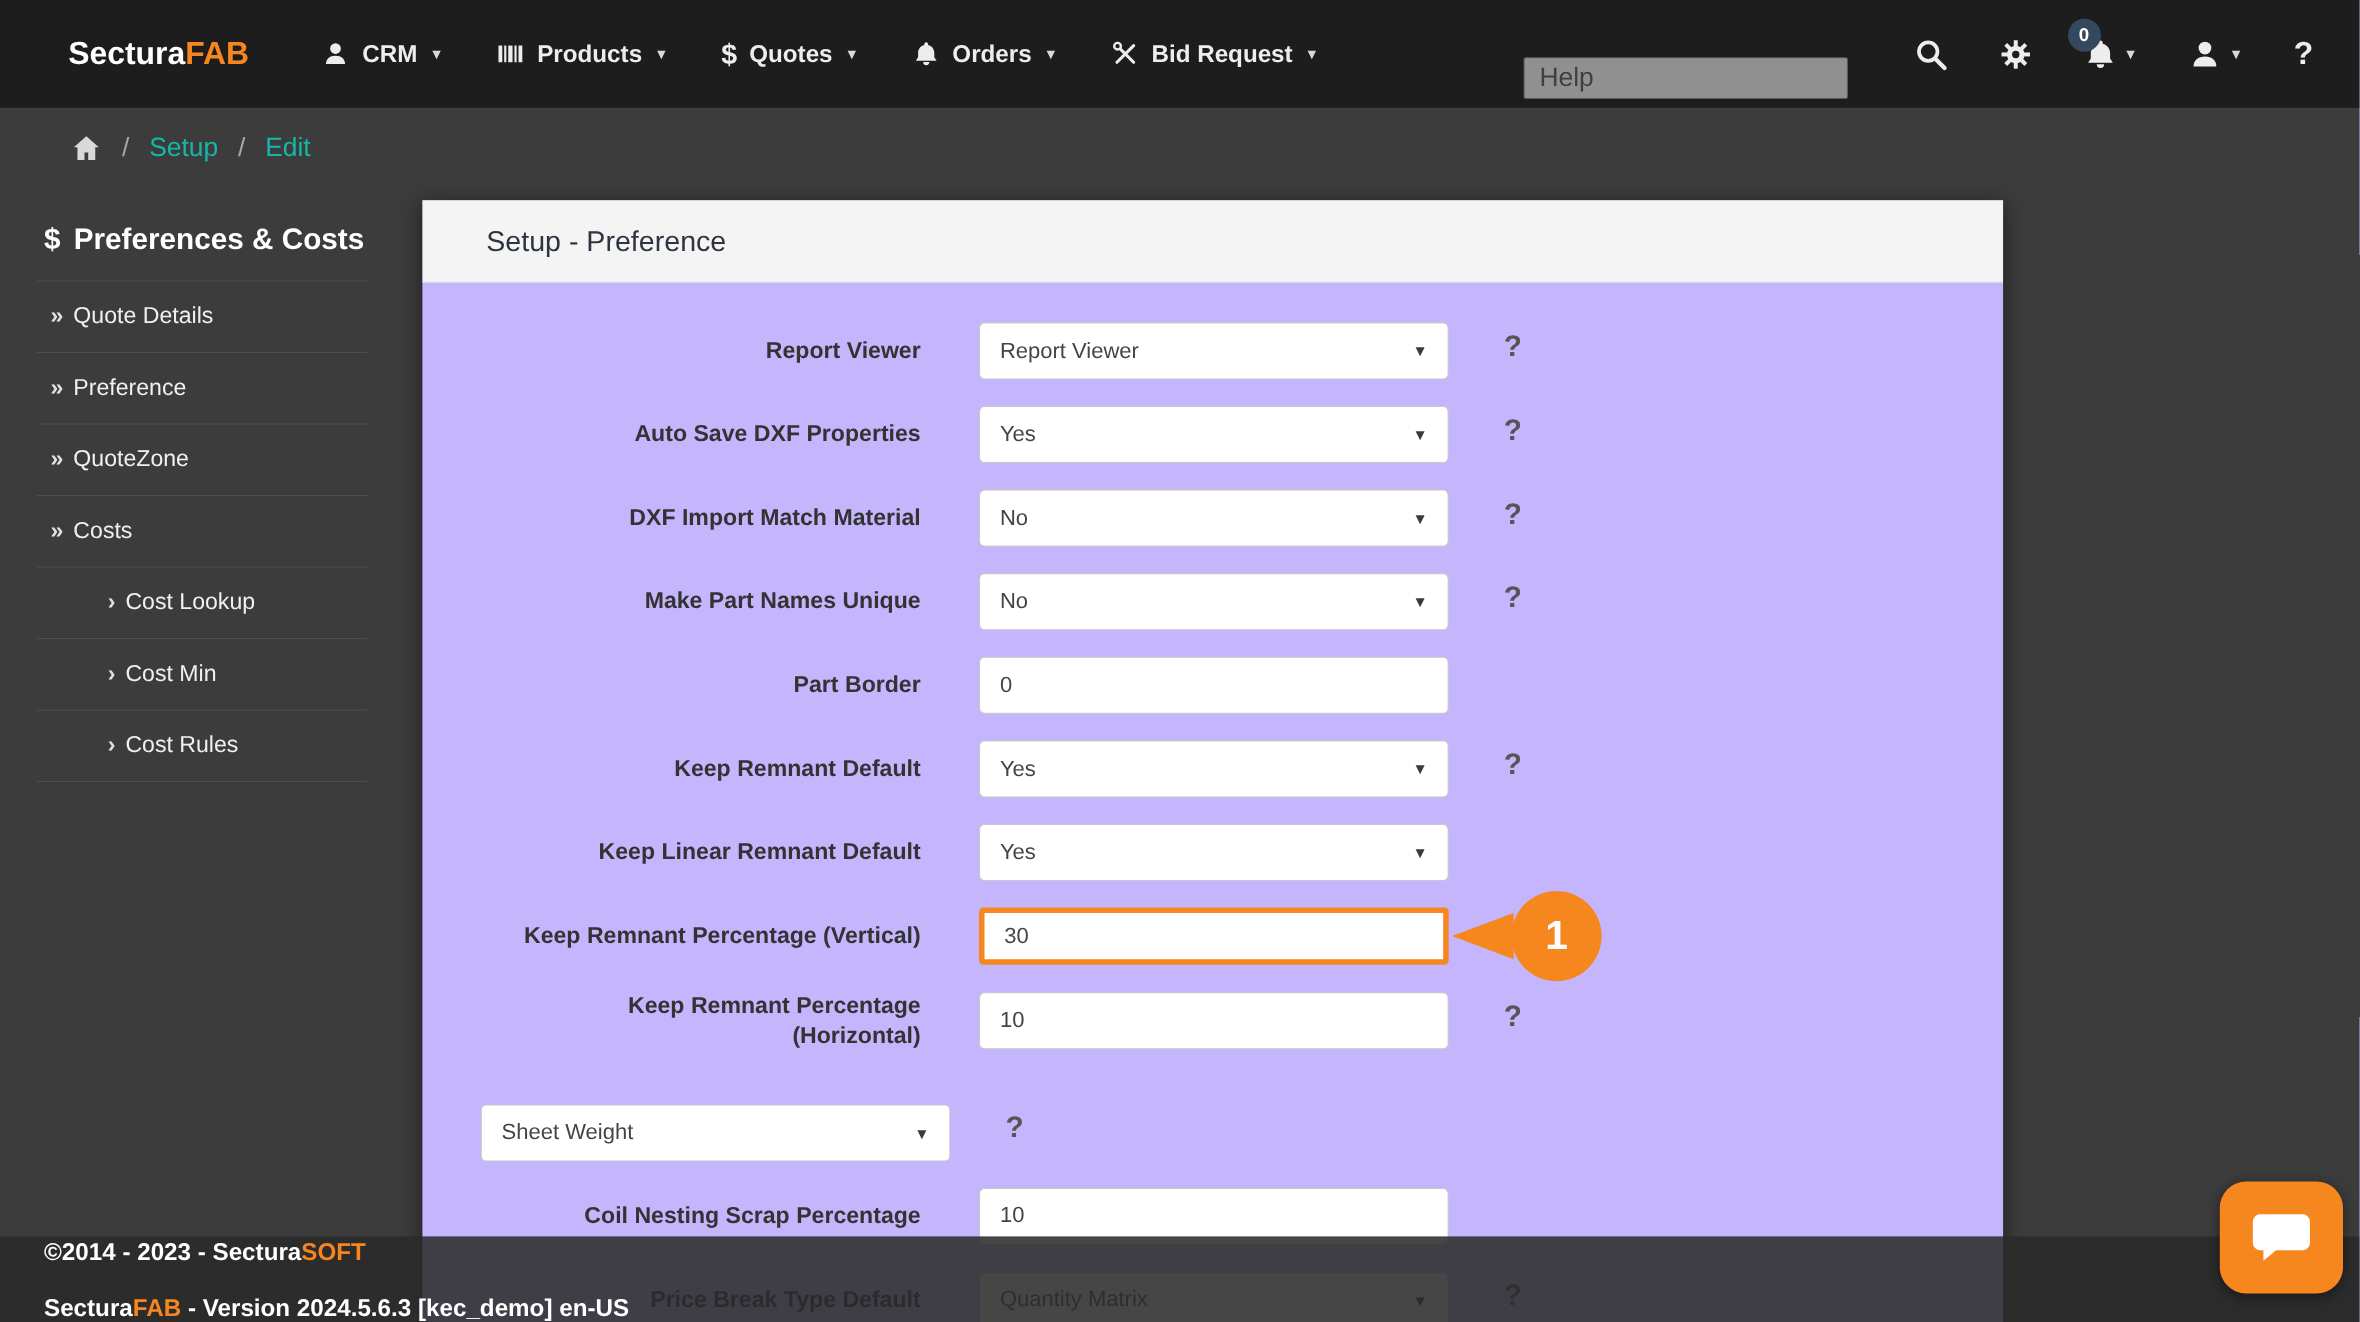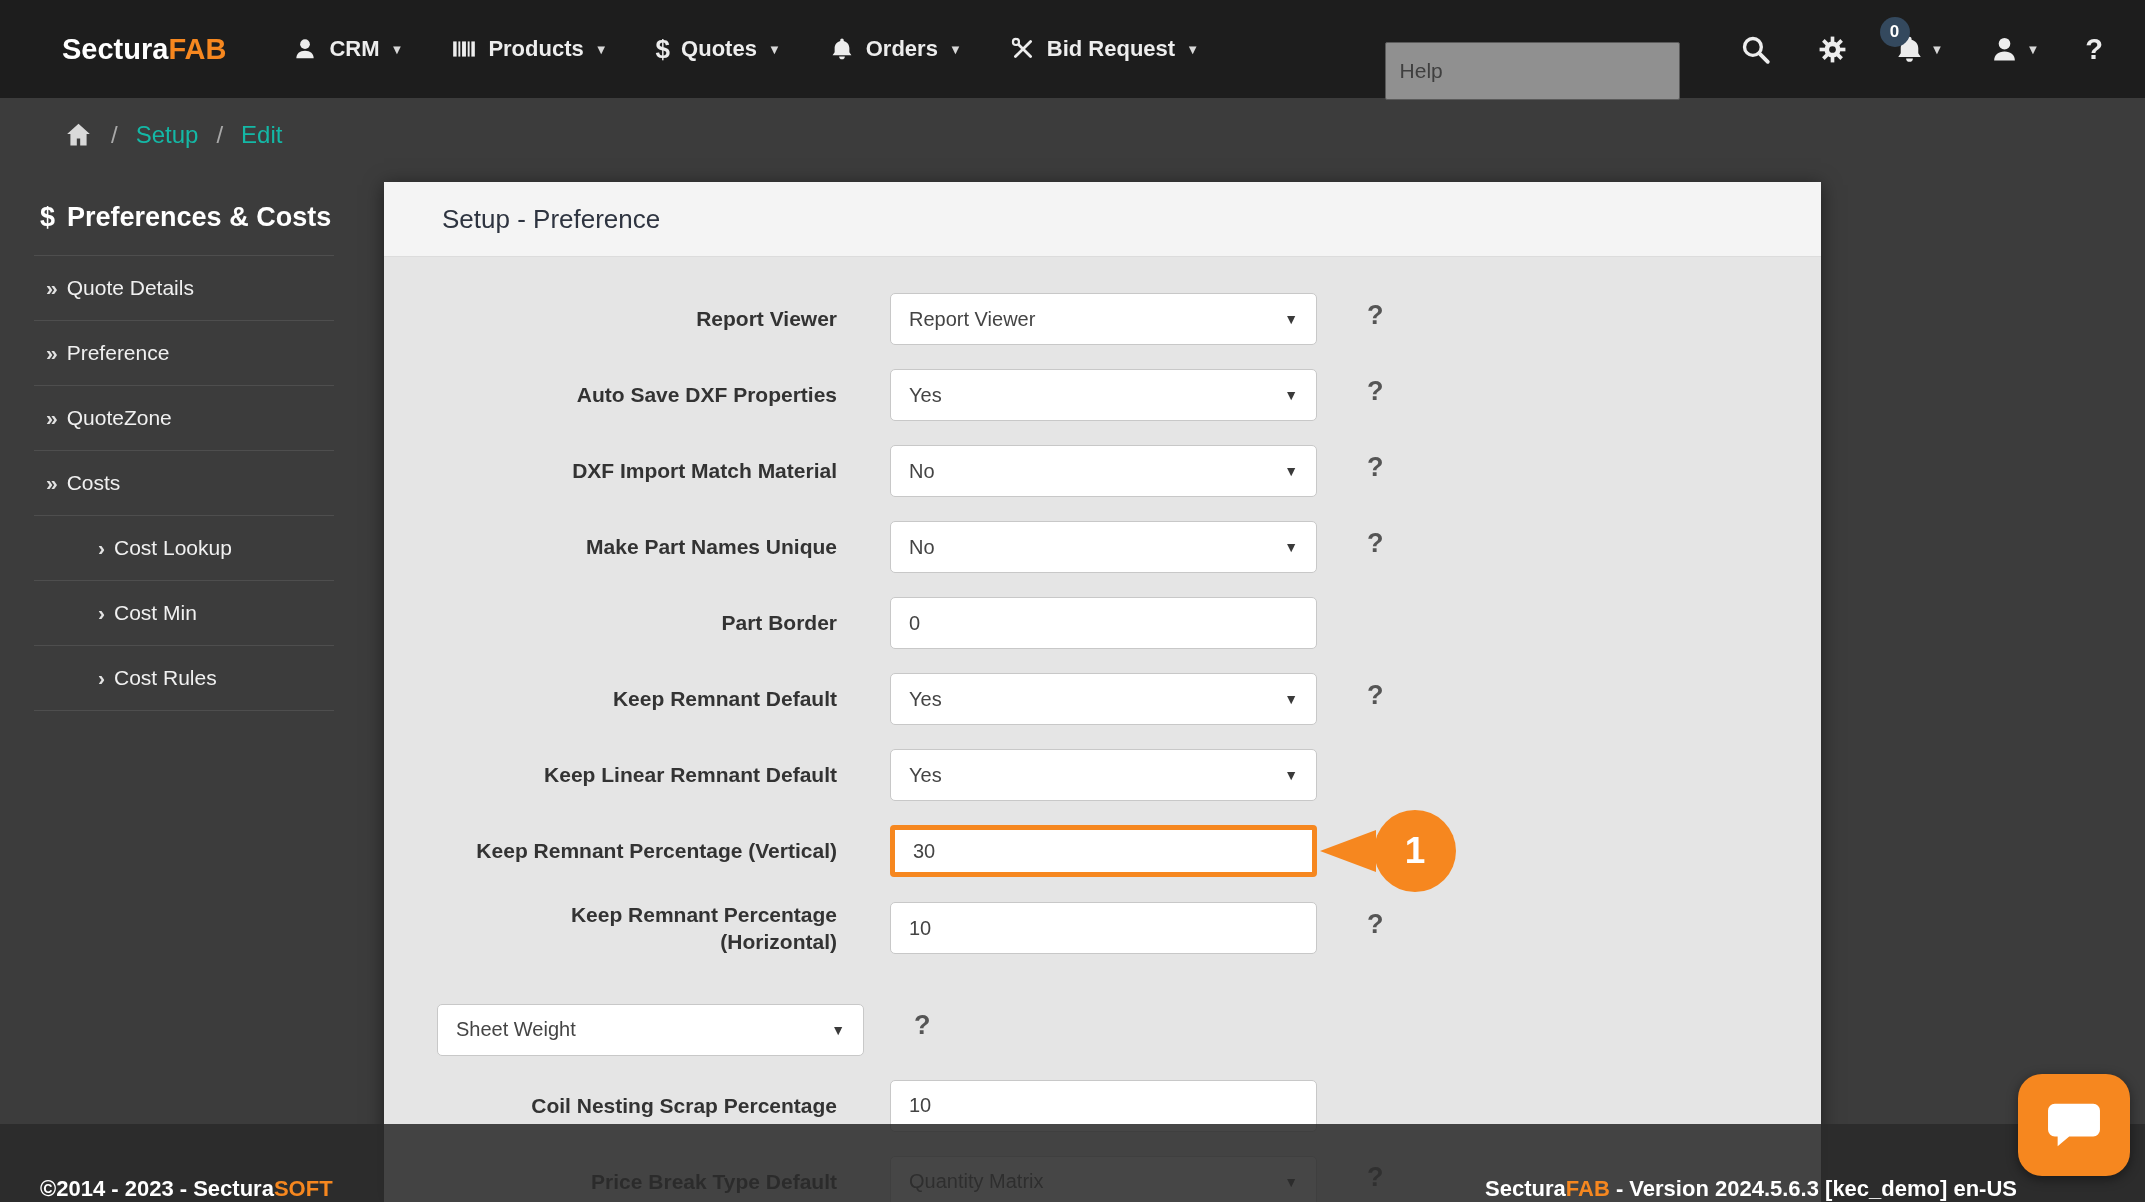--- a/index.html
+++ b/index.html
@@ -17,23 +17,23 @@
   }
   .brand { margin-left:62px; font-size:29px; font-weight:bold; color:#fff; cursor:pointer; white-space:nowrap; }
   .brand .accent { color:#f6871f; }
   .nav-items { display:flex; align-items:center; margin-left:66px; gap:48px; }
   .nav-item { display:flex; align-items:center; gap:11px; color:#ededed; font-size:22px; font-weight:bold; cursor:pointer; white-space:nowrap; }
   .nav-icon { display:inline-flex; align-items:center; }
   .nav-icon svg { width:26px; height:26px; }
   .glyph-icon { font-size:26px; font-weight:bold; color:#ededed; line-height:1; }
   .caret { font-size:13px; color:#d8d8d8; }
   .help-box {
-    margin-left:auto; width:295px; height:58px; background:#909090;
+    margin-left:auto; width:295px; height:38px; background:#909090;
     border:1px solid #5a5a5a; border-radius:2px; color:#3f3f3f;
-    font-size:21px; padding:0 14px; font-family:"Liberation Sans", sans-serif;margin-top:44px;
+    font-size:24px; padding:0 14px; font-family:"Liberation Sans", sans-serif;margin-top:44px;
   }
   .nav-right { display:flex; align-items:center; margin-left:60px; margin-right:42px; gap:46px; }
   .nav-icon-btn { display:inline-flex; align-items:center; gap:6px; cursor:pointer; position:relative; }
   .nav-icon-btn svg { width:31px; height:31px; }
   .q-glyph { font-size:29px; font-weight:bold; color:#ededed; }
   .badge {
     position:absolute; top:-17px; left:-14px; width:30px; height:30px;
     background:#34495e; border-radius:50%; color:#fff; font-size:17px;
     display:flex; align-items:center; justify-content:center; font-weight:bold;
   }
@@ -54,21 +54,21 @@
   .sidebar-item {
     display:flex; align-items:center; gap:9px; color:#f0f0f0; font-size:21px;
     padding:20px 0 20px 12px; border-bottom:1px solid #4e4e4e; cursor:pointer;
   }
   .sidebar-item.sub { padding-left:64px; }
   .bullet { color:#e2e2e2; font-weight:bold; }
 
   
   .card {
     position:absolute; left:384px; top:182px; width:1437px; height:1020px;
-    background:#e5e5e5; box-shadow:0 3px 18px rgba(0,0,0,0.5); z-index:5; overflow:hidden;
+    background:#c4b5fd; box-shadow:0 3px 18px rgba(0,0,0,0.5); z-index:5; overflow:hidden;
   }
   .card-header {
     height:75px; background:#f4f4f4; border-bottom:1px solid #dcdcdc;
     display:flex; align-items:center; padding-left:58px;
   }
   .card-title { font-size:26px; color:#2e3440; }
   .form { padding-top:36px; }
   .form-row { display:flex; align-items:center; margin-bottom:24px; position:relative; }
   .form-row.wrap { margin-bottom:48px; }
   .row-label { width:453px; text-align:right; font-weight:bold; font-size:21px; color:#333; line-height:1.3; }
@@ -92,23 +92,23 @@
   }
   .callout::before {
     content:""; position:absolute; left:-54px; top:50%; margin-top:-21px;
     width:0; height:0; border-top:21px solid transparent; border-bottom:21px solid transparent;
     border-right:56px solid #f6871f;
   }
 
   
   .footer {
     position:absolute; left:0; bottom:0; width:100%; height:78px;
-    background:rgba(42,42,42,0.87); z-index:30; display:flex; align-items:flex-end;
+    background:rgba(42,42,42,0.87); z-index:30; display:flex; align-items:flex-start;
     justify-content:space-between; padding:1px 128px 0 40px;
-    color:#fff; font-size:22px; font-weight:bold; white-space:nowrap;
+    color:#fff; font-size:22px; font-weight:bold; white-space:nowrap;flex-direction:column;
   }
   .footer .accent { color:#f6871f; }
 
   
   .chat-btn {
     position:absolute; right:15px; bottom:26px; width:112px; height:102px;
     background:#f6871f; border-radius:24px; z-index:70; cursor:pointer;
     display:flex; align-items:center; justify-content:center;
     box-shadow:0 3px 12px rgba(0,0,0,0.45);
   }

